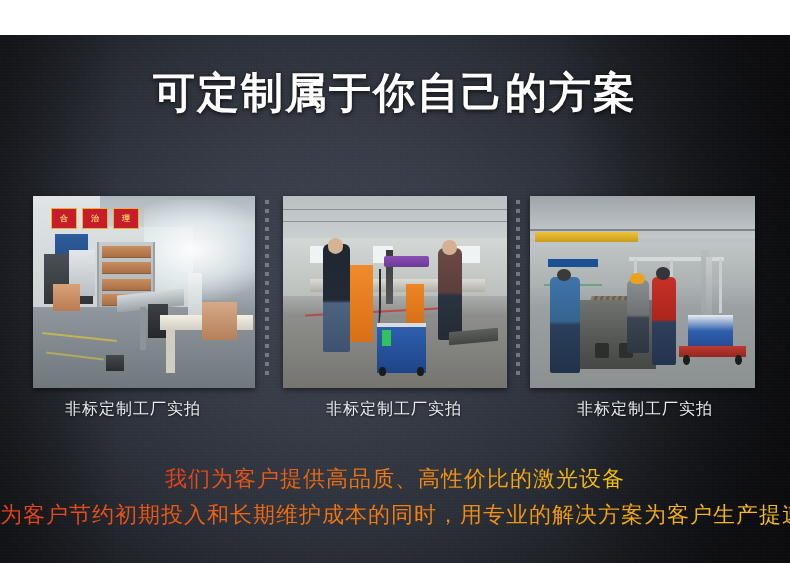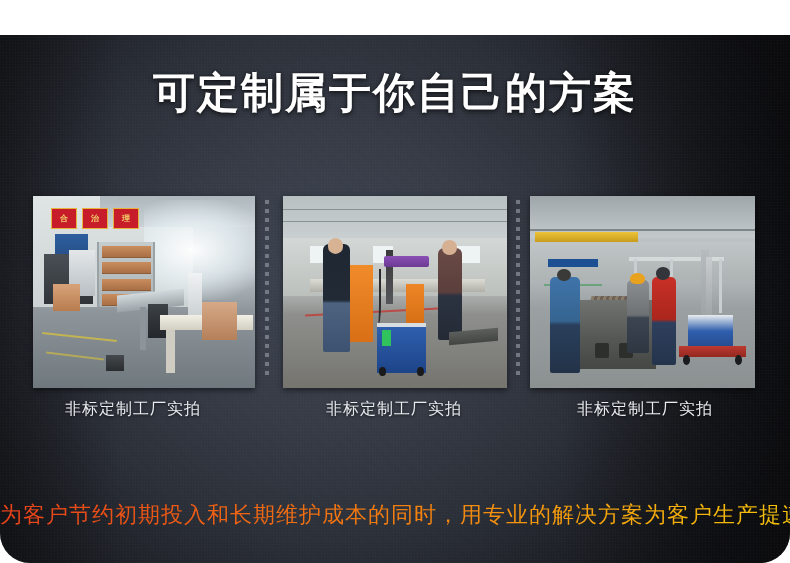--- a/index.html
+++ b/index.html
@@ -7,21 +7,20 @@
     padding: 0;
     background: #ffffff;
   }
   .page {
     position: relative;
     width: 790px;
     height: 563px;
     overflow: hidden;
     background: #ffffff;
     font-family: "DejaVu Sans", "Liberation Sans", sans-serif;
-    border-radius: 30px;
   }
   
   .top-band {
     position: absolute;
     left: 0; top: 0;
     width: 790px; height: 35px;
     background: #ffffff;
   }
   
   .backdrop {
@@ -553,17 +552,20 @@
 
   </div>
 
   <div class="divider d1"></div>
   <div class="divider d2"></div>
 
   <div class="caption p1">非标定制工厂实拍</div>
   <div class="caption p2">非标定制工厂实拍</div>
   <div class="caption p3">非标定制工厂实拍</div>
 
+  <div class="slogan l1">
+    <span class="grad">我们为客户提供高品质、高性价比的激光设备</span>
+  </div>
   <div class="slogan l2">
     <span class="grad">为客户节约初期投入和长期维护成本的同时，用专业的解决方案为客户生产提速</span>
   </div>
 
 </div>
 
 </body></html>

